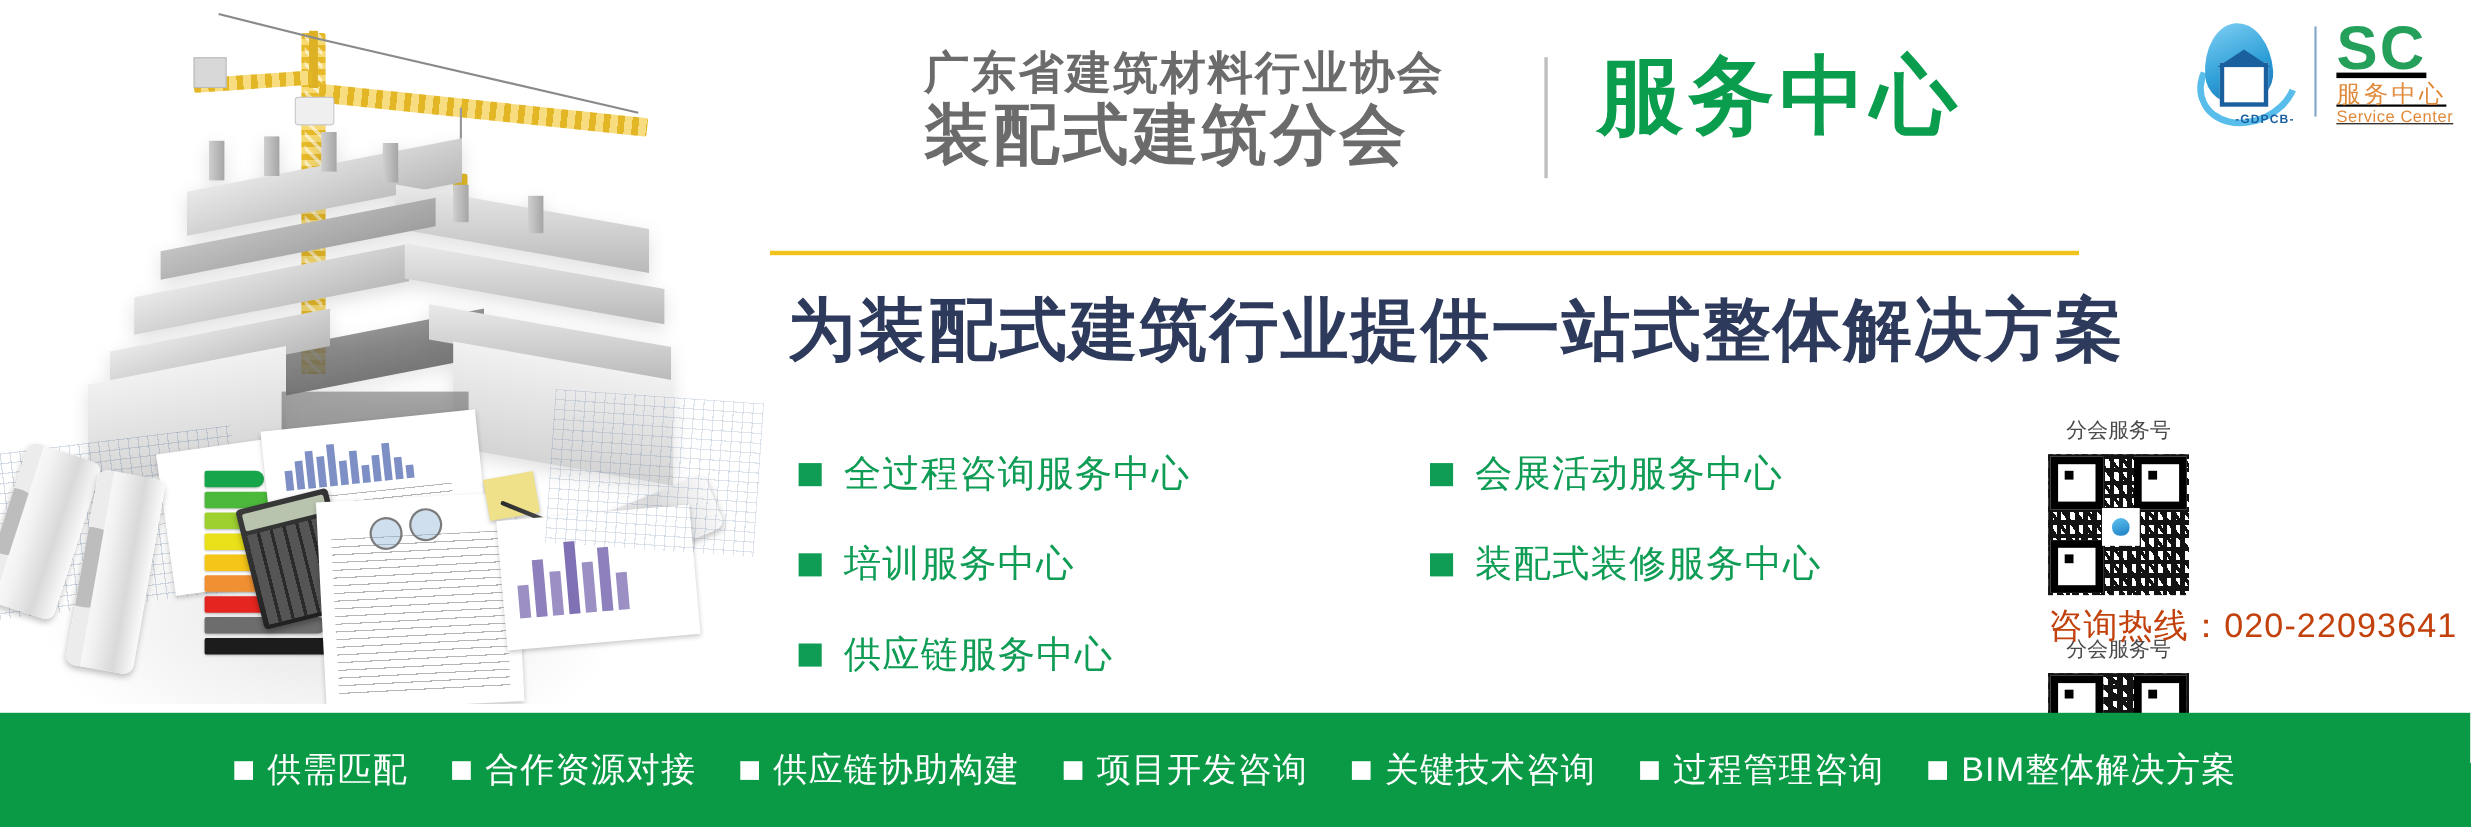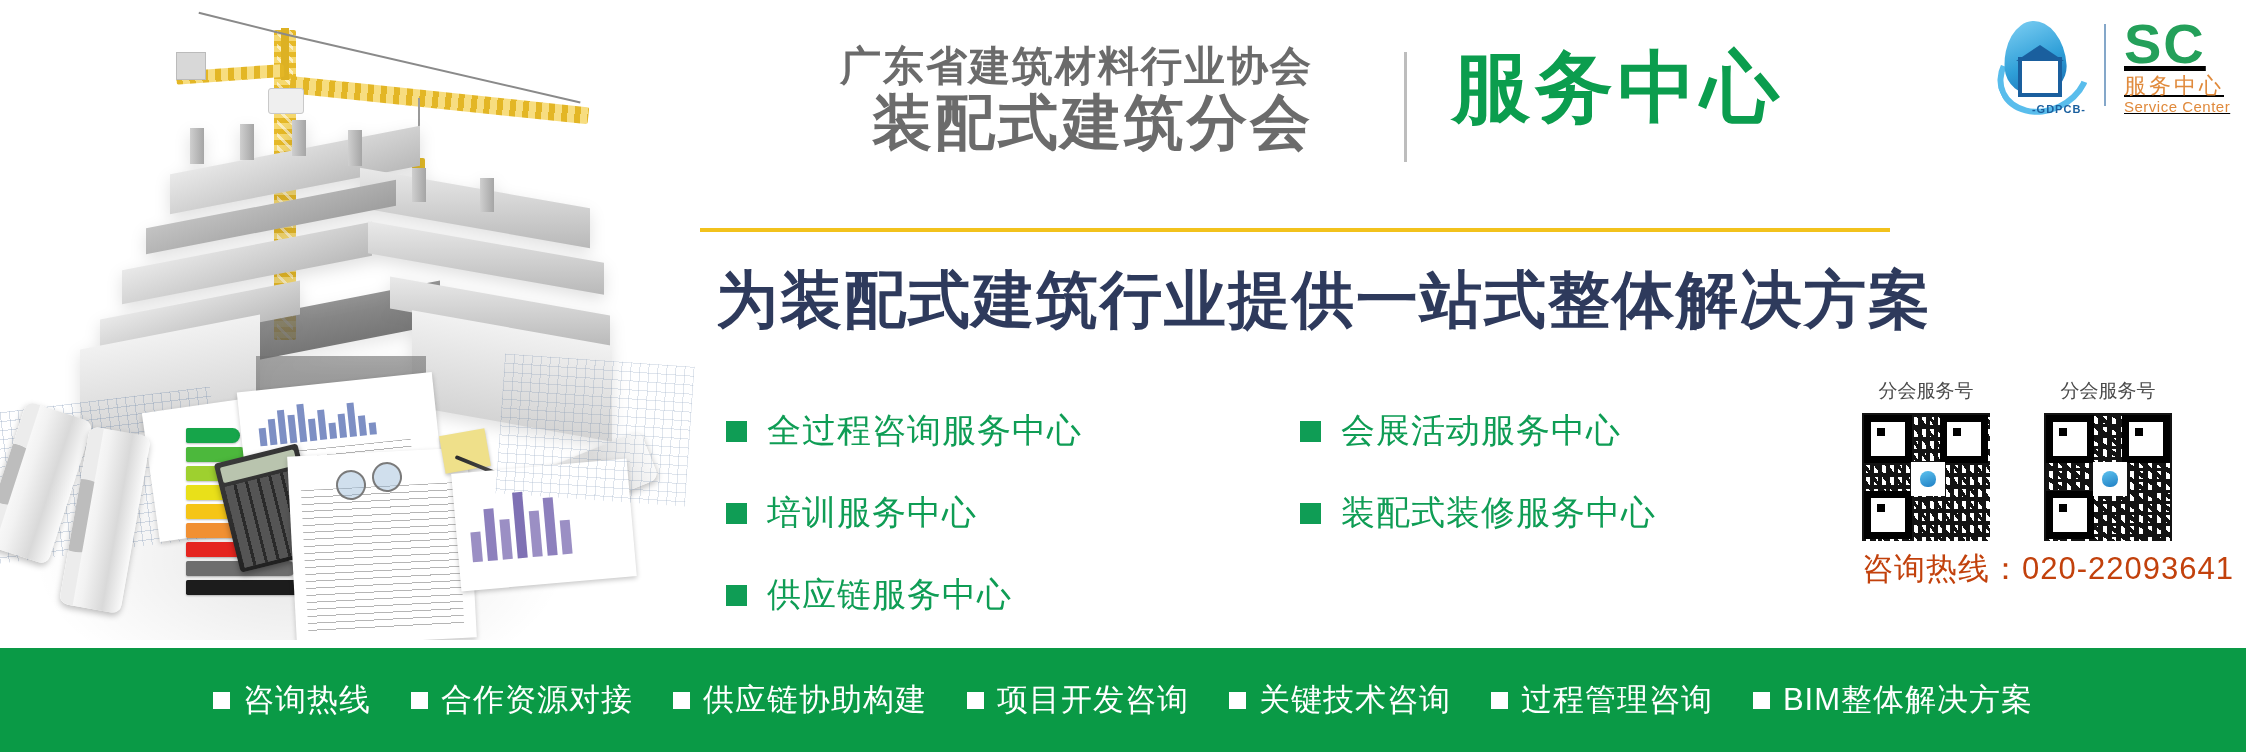--- a/index.html
+++ b/index.html
@@ -54,40 +54,40 @@
   .pen{position:absolute;height:4px;background:linear-gradient(90deg,#2b2b2b,#6d6d6d);border-radius:2px;}
   .glasses{position:absolute;width:26px;height:26px;border:2px solid #7a7a7a;border-radius:50%;
         background:rgba(150,185,215,.45);}
   .formlines{position:absolute;background:
       repeating-linear-gradient(180deg, rgba(120,120,120,.55) 0 1px, rgba(0,0,0,0) 1px 7px);}
   .gridlines{position:absolute;background:
       repeating-linear-gradient(180deg, rgba(90,120,160,.35) 0 1px, rgba(0,0,0,0) 1px 9px),
       repeating-linear-gradient(90deg, rgba(90,120,160,.35) 0 1px, rgba(0,0,0,0) 1px 9px);}
 
   
-  .head{position:absolute;left:840px;top:46px;text-align:right;}
+  .head{position:absolute;left:840px;top:46px;}
   .assoc{color:#6b6b6b;font-weight:bold;line-height:1.02;letter-spacing:2px;}
   .assoc .l1{font-size:41px;}
   .assoc .l2{font-size:60px;letter-spacing:3px;margin-top:4px;}
   .vdiv{position:absolute;left:1404px;top:52px;width:3px;height:110px;background:#bdbdbd;}
   .svc{position:absolute;left:1452px;top:48px;color:#0b9d4e;font-size:78px;font-weight:bold;letter-spacing:5px;line-height:1;}
 
   .rule{position:absolute;left:700px;top:228px;width:1190px;height:4px;background:#f2c21c;}
   .tagline{position:absolute;left:716px;top:258px;color:#2e3a5c;font-size:62px;font-weight:bold;letter-spacing:2px;white-space:nowrap;}
 
   
   .svc-col{position:absolute;text-align:center;}
   .svc-col.c1{left:726px;top:408px;}
   .svc-col.c2{left:1300px;top:408px;}
   .svc-item{display:flex;align-items:center;gap:20px;margin-bottom:36px;}
   .sq{width:21px;height:21px;background:#0f9d55;flex:none;}
   .svc-item span.txt{color:#0f9d55;font-size:34px;letter-spacing:1px;white-space:nowrap;}
 
   
-  .qrwrap{position:absolute;left:1862px;top:378px;display:flex;gap:54px;}
+  .qrwrap{position:absolute;left:1862px;top:378px;display:flex;gap:36px;flex-direction:column;}
   .qrbox{text-align:center;}
   .qrcap{font-size:19px;color:#4a4a4a;margin-bottom:9px;}
   .qr{width:128px;height:128px;position:relative;background:#fff;}
   .qr .noise{position:absolute;inset:0;
      background-image:
        repeating-linear-gradient(90deg,#000 0 4px,transparent 4px 8px),
        repeating-linear-gradient(180deg,#000 0 4px,transparent 4px 12px),
        repeating-linear-gradient(54deg,#000 0 3px,transparent 3px 9px);
      background-blend-mode:multiply;opacity:.92;}
   .qr .eye{position:absolute;width:34px;height:34px;border:7px solid #000;background:#fff;}
@@ -311,21 +311,21 @@
     <div class="sc">
       <div class="big">SC</div>
       <div class="cn">服务中心</div>
       <div class="en">Service Center</div>
     </div>
   </div>
 
   <div class="footer">
     <div class="f-item">
       <span class="f-sq"></span>
-      <span class="txt">咨询热线</span>
+      <span class="txt">供需匹配</span>
     </div>
     <div class="f-item">
       <span class="f-sq"></span>
       <span class="txt">合作资源对接</span>
     </div>
     <div class="f-item">
       <span class="f-sq"></span>
       <span class="txt">供应链协助构建</span>
     </div>
     <div class="f-item">

